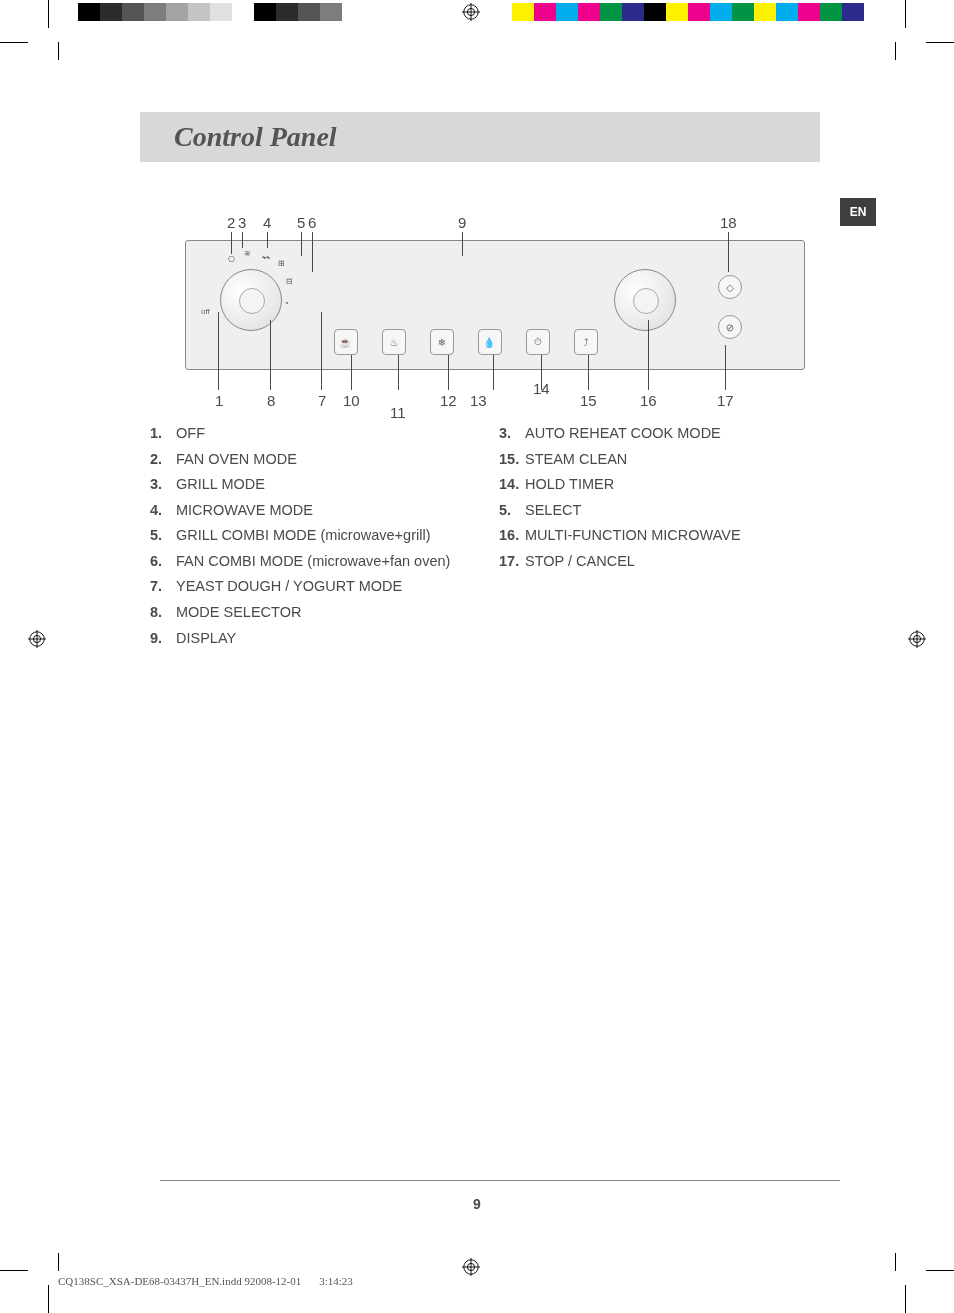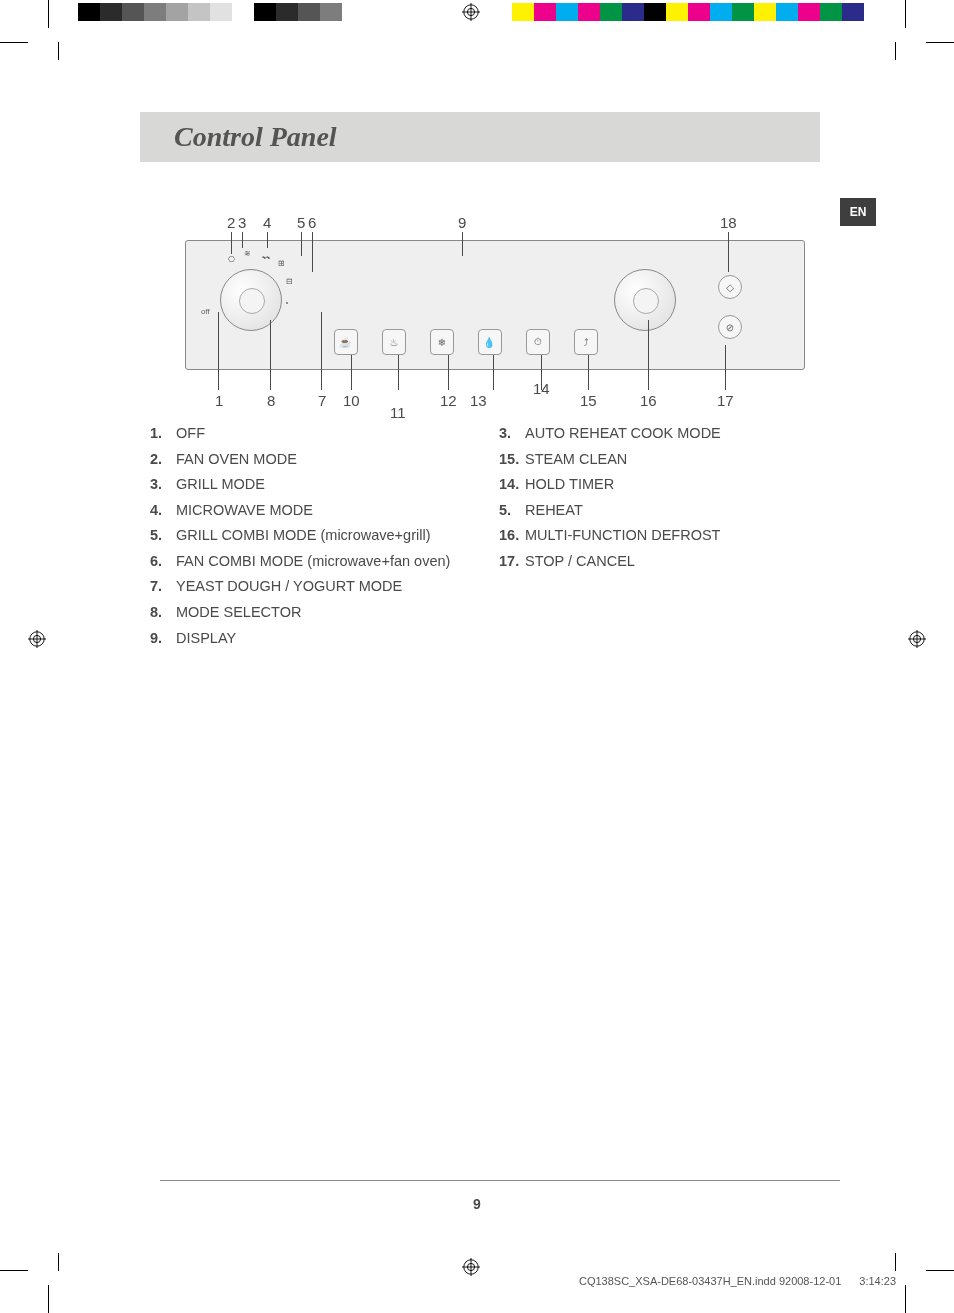--- a/index.html
+++ b/index.html
@@ -174,22 +174,22 @@
   }
 
   
   .slug {
     position: absolute;
     left: 58px; right: 58px;
     bottom: 26px;
     font-size: 11px;
     color: #555;
     display: flex;
-    justify-content: flex-end;
-    font-family: Liberation Sans, sans-serif;
+    justify-content: flex-start;
+    font-family: Liberation Serif, serif;
   }
   .slug .r { display: flex; gap: 18px; }
 
   .tick-icons { position:absolute; font-size:8px; color:#555; }
 </style>
 </head>
 <body>
 
 <div class="color-bar left" id="cbar-left">
     <div class="sw" style="background: rgb(0, 0, 0);"></div>
@@ -395,25 +395,25 @@
       <div class="row">
         <span class="num">15.</span>
         <span class="txt">STEAM CLEAN</span>
       </div>
       <div class="row">
         <span class="num">14.</span>
         <span class="txt">HOLD TIMER</span>
       </div>
       <div class="row">
         <span class="num">5.</span>
-        <span class="txt">REHEAT</span>
+        <span class="txt">SELECT</span>
       </div>
       <div class="row">
         <span class="num">16.</span>
-        <span class="txt">MULTI-FUNCTION DEFROST</span>
+        <span class="txt">MULTI-FUNCTION MICROWAVE</span>
       </div>
       <div class="row">
         <span class="num">17.</span>
         <span class="txt">STOP / CANCEL</span>
       </div>
     </div>
 </div>
 
 <div class="page-rule"></div>
 <div class="page-num">9</div>

